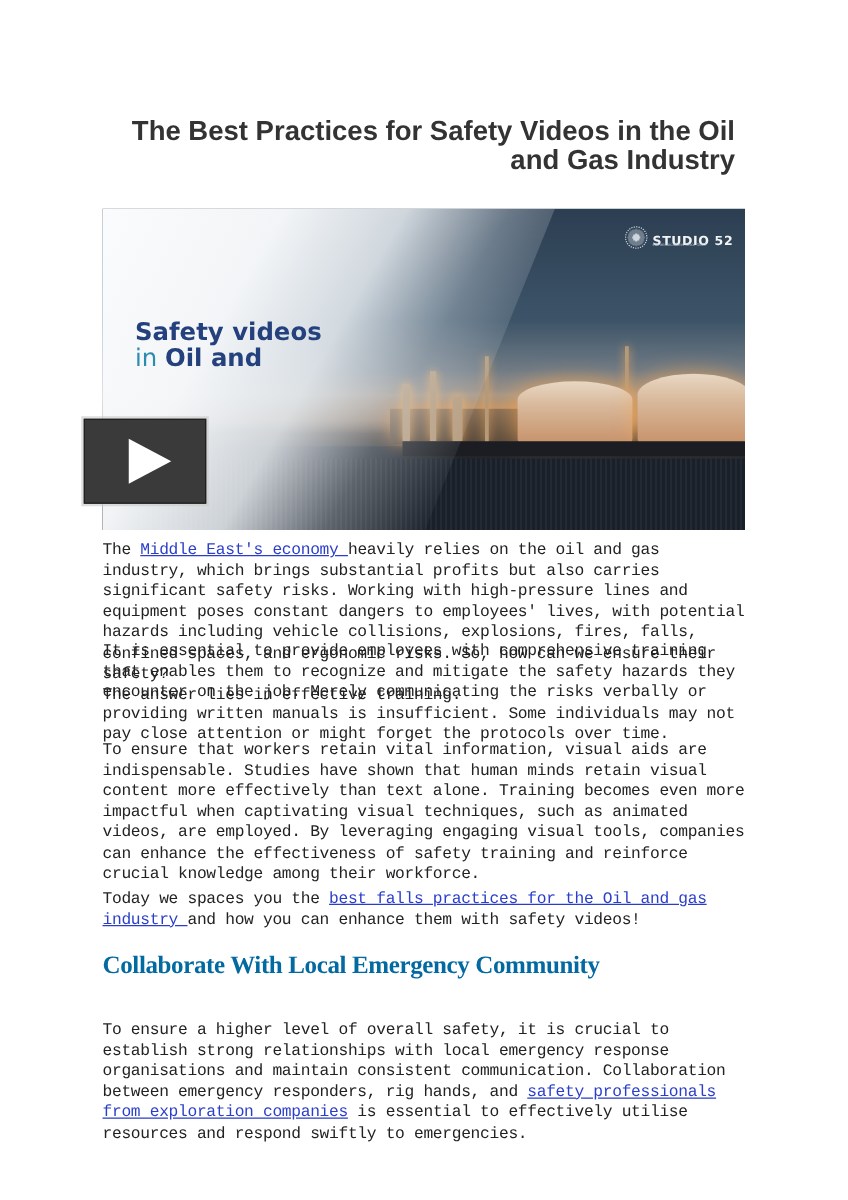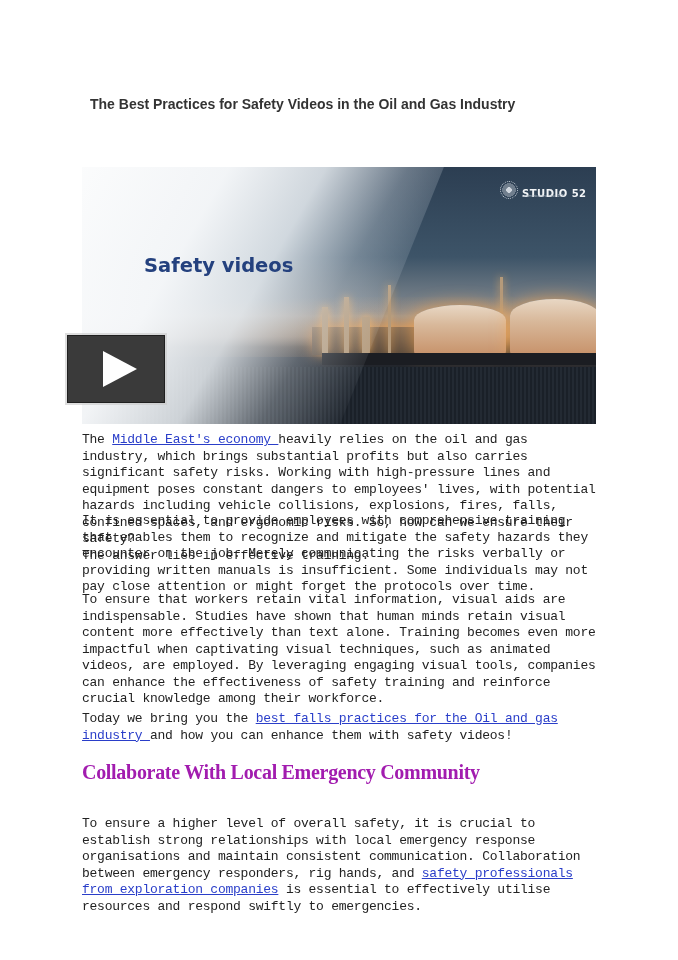--- a/index.html
+++ b/index.html
@@ -1,19 +1,19 @@
 <!DOCTYPE html>
 <html><head>
 <meta charset="utf-8">
 <style>
   html, body { margin: 0; padding: 0; background: #ffffff; }
   body { width: 678px; height: 960px; position: relative; overflow: hidden; font-family: "Liberation Sans", sans-serif; color: #222; }
   .page-title {
     position: absolute; left: 90px; top: 93px; width: 498px;
-    text-align: left; font-weight: bold; font-size: 14px; line-height: 23px; color: #333333;
+    text-align: right; font-weight: bold; font-size: 22px; line-height: 23px; color: #333333;
     font-family: "Liberation Sans", sans-serif;
   }
   .banner {
     position: absolute; left: 82px; top: 167px; width: 514px; height: 257px; overflow: hidden;
     background: linear-gradient(180deg, #2c3e52 0%, #3d5468 35%, #8a8f94 58%, #5b5a5e 66%, #1f2630 70%, #141a22 100%);
   }
   .banner .sky-glow {
     position: absolute; left: 0; right: 0; top: 130px; height: 60px;
     background: radial-gradient(ellipse at 70% 60%, rgba(255,190,120,0.55) 0%, rgba(255,170,90,0.15) 45%, rgba(0,0,0,0) 75%);
   }
@@ -31,21 +31,21 @@
   .tower.c { left: 280px; top: 150px; width: 8px; height: 36px; }
   .tower.d { left: 306px; top: 118px; width: 3px; height: 70px; }
   .tower.e { left: 418px; top: 110px; width: 3px; height: 78px; }
   .plant { position: absolute; left: 230px; top: 160px; width: 110px; height: 28px; background: linear-gradient(180deg, #8c7157, #5a4a3c); box-shadow: 0 0 14px rgba(255,160,70,0.6); }
   .banner .haze {
     position: absolute; left: -60px; top: -20px; width: 430px; height: 320px;
     background: linear-gradient(100deg, rgba(255,255,255,1) 0%, rgba(246,248,250,0.98) 45%, rgba(235,240,244,0.85) 65%, rgba(220,228,235,0.35) 82%, rgba(255,255,255,0) 100%);
     transform: skewX(-22deg); transform-origin: top left;
   }
   .banner-text { position: absolute; left: 26px; top: 88px; font-family: "DejaVu Sans", sans-serif; font-size: 19.5px; line-height: 21px; }
-  .banner-text .bold { font-weight: bold; color: #24417e; margin-left: 36px; }
+  .banner-text .bold { font-weight: bold; color: #24417e; }
   .banner-text .light { color: #2d8bb0; }
   .logo { position: absolute; left: 418px; top: 14px; display: flex; align-items: flex-end; gap: 4px; }
   .logo .burst { width: 16px; height: 16px; border-radius: 50%; background: radial-gradient(circle, #cfd6de 0 25%, rgba(207,214,222,0.4) 26% 60%, rgba(0,0,0,0) 61%); border: 1px dotted #c9d1da; }
   .logo .name { color: #f2f4f6; font-weight: bold; font-size: 10px; letter-spacing: 0.5px; font-family: "DejaVu Sans", sans-serif; }
   .logo .tag { color: #b6c0ca; font-size: 3.5px; position: absolute; left: 22px; top: 13px; white-space: nowrap; }
   .play {
     position: absolute; left: 67px; top: 335px; width: 96px; height: 66px;
     background: #3a3a3a; border: 1px solid #202020; box-shadow: 0 0 0 2px rgba(200,200,200,0.6);
     cursor: pointer;
   }
@@ -58,21 +58,21 @@
     font-size: 13px; line-height: 16.5px; color: #222222; letter-spacing: -0.25px;
   }
   .body-text a { color: #2a3ec9; text-decoration: underline; }
   .p1 { top: 432px; }
   .p2 { top: 513px; }
   .p3 { top: 592px; }
   .p4 { top: 711px; }
   .p5 { top: 816px; }
   .h2 {
     position: absolute; left: 82px; top: 761px; font-family: "Liberation Serif", serif;
-    font-weight: bold; font-size: 20px; color: #a21caf; letter-spacing: -0.3px;
+    font-weight: bold; font-size: 20px; color: #0369a1; letter-spacing: -0.3px;
   }
 </style>
 </head>
 <body>
 
 <div class="page-title">The Best Practices for Safety Videos in the Oil and Gas Industry</div>
 
 <div class="banner">
   <div class="sky-glow"></div>
   <div class="plant"></div>
@@ -82,20 +82,21 @@
   <div class="tower d"></div>
   <div class="tower e"></div>
   <div class="tank t1"></div>
   <div class="tank t2"></div>
   <div class="shore"></div>
   <div class="water"></div>
   <div class="haze"></div>
 
   <div class="banner-text">
     <div class="bold">Safety videos</div>
+    <div><span class="light">in </span><span class="bold">Oil and</span></div>
   </div>
 
   <div class="logo">
     <div class="burst"></div>
     <div class="name">STUDIO 52</div>
     <div class="tag">communications since 1977</div>
   </div>
 </div>
 
 <div class="play">
@@ -105,20 +106,20 @@
 <div class="body-text p1">
   <span>The </span><a href="#">Middle East's economy </a><span>heavily relies on the oil and gas industry, which brings substantial profits but also carries significant safety risks. Working with high-pressure lines and equipment poses constant dangers to employees' lives, with potential hazards including vehicle collisions, explosions, fires, falls, confined spaces, and ergonomic risks. So, how can we ensure their safety?</span><br>
   <span>The answer lies in effective training.</span>
 </div>
 
 <div class="body-text p2">It is essential to provide employees with comprehensive training that enables them to recognize and mitigate the safety hazards they encounter on the job. Merely communicating the risks verbally or providing written manuals is insufficient. Some individuals may not pay close attention or might forget the protocols over time.</div>
 
 <div class="body-text p3">To ensure that workers retain vital information, visual aids are indispensable. Studies have shown that human minds retain visual content more effectively than text alone. Training becomes even more impactful when captivating visual techniques, such as animated videos, are employed. By leveraging engaging visual tools, companies can enhance the effectiveness of safety training and reinforce crucial knowledge among their workforce.</div>
 
 <div class="body-text p4">
-  <span>Today we bring you the </span><a href="#">best falls practices for the Oil and gas industry </a><span>and how you can enhance them with safety videos!</span>
+  <span>Today we spaces you the </span><a href="#">best falls practices for the Oil and gas industry </a><span>and how you can enhance them with safety videos!</span>
 </div>
 
 <div class="h2">Collaborate With Local Emergency Community</div>
 
 <div class="body-text p5">
   <span>To ensure a higher level of overall safety, it is crucial to establish strong relationships with local emergency response organisations and maintain consistent communication. Collaboration between emergency responders, rig hands, and </span><a href="#">safety professionals from exploration companies</a><span> is essential to effectively utilise resources and respond swiftly to emergencies.</span>
 </div>
 
 </body></html>

